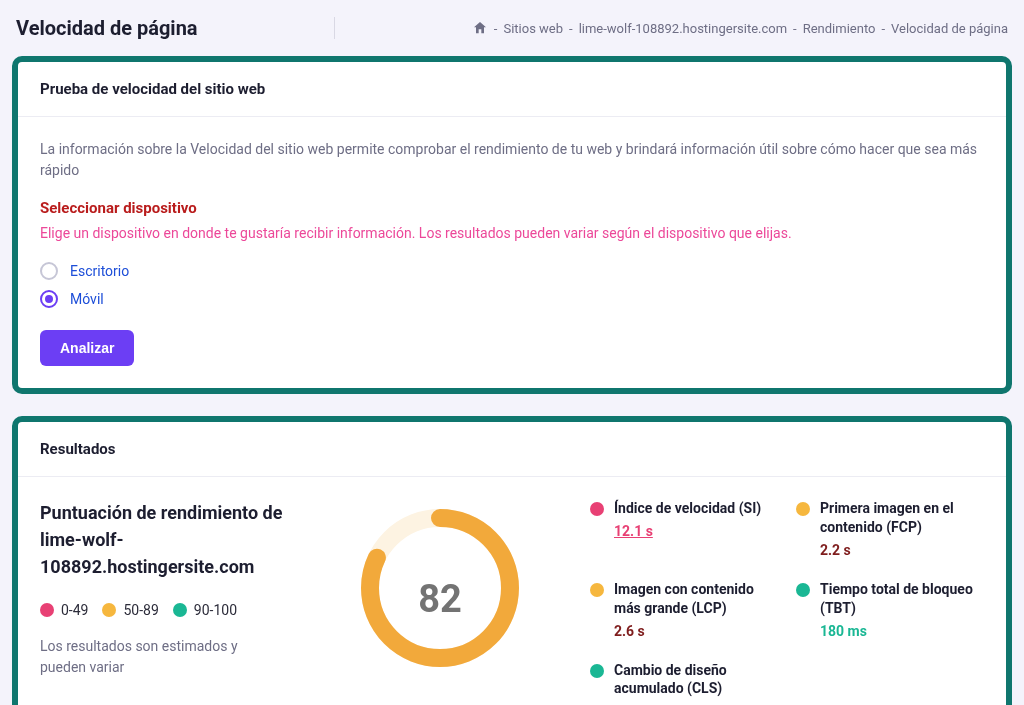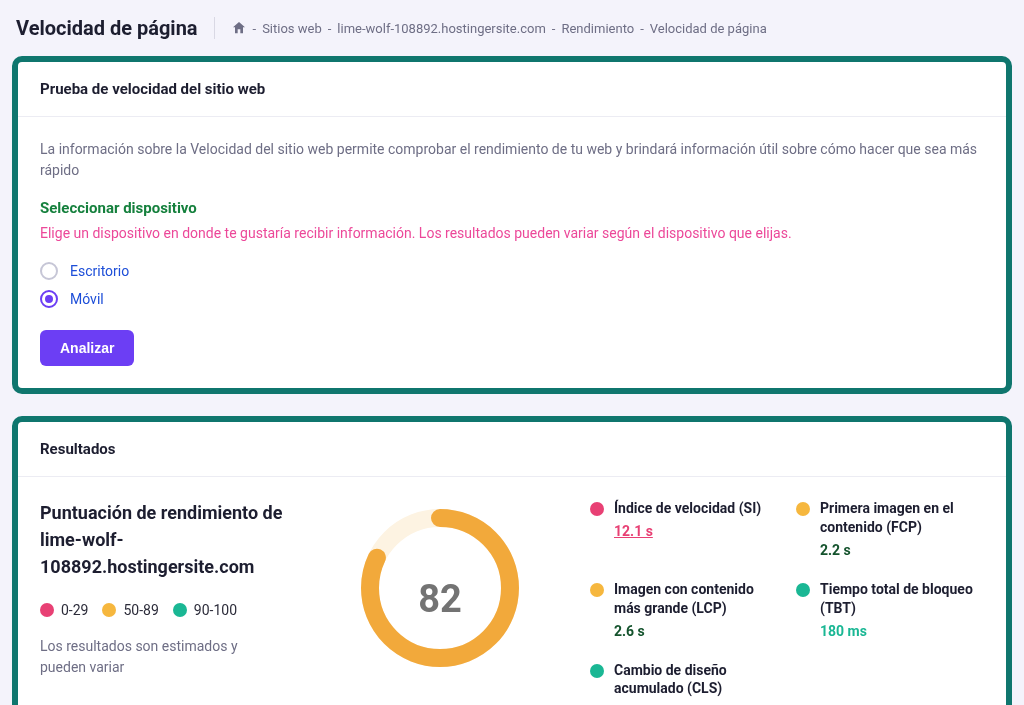--- a/index.html
+++ b/index.html
@@ -8,20 +8,21 @@
     background: #f4f3fb;
     color: #2c2c3a;
     font-size: 14px;
     padding: 12px;
   }
   .header-row {
     display: flex;
     align-items: center;
     gap: 16px;
     margin: 4px 4px 16px 4px;
+    justify-content: space-between;
   }
   .page-title {
     font-size: 20px;
     font-weight: 700;
     color: #1d1e30;
   }
   .divider-v {
     width: 1px;
     height: 22px;
     background: #d9d8e4;
@@ -53,21 +54,21 @@
   }
   .info-text {
     color: #6e6e85;
     font-size: 14px;
     line-height: 1.5;
     margin-bottom: 18px;
   }
   .sub-title {
     font-weight: 700;
     font-size: 15px;
-    color: #15803d;
+    color: #b91c1c;
     margin-bottom: 6px;
   }
   .sub-text {
     color: #ec4899;
     font-size: 14px;
     line-height: 1.5;
     margin-bottom: 18px;
   }
   .radio-group { display: flex; flex-direction: column; gap: 10px; margin-bottom: 22px; }
   .radio-row { display: flex; align-items: center; gap: 12px; }
@@ -126,21 +127,21 @@
     display: grid;
     grid-template-columns: 1fr 1fr;
     gap: 22px 18px;
   }
   .metric { display: flex; gap: 10px; }
   .metric .dot { margin-top: 3px; flex-shrink: 0;}
   .metric-body { }
   .metric-name { font-weight: 700; font-size: 14px; color: #1d1e30; line-height: 1.35; margin-bottom: 5px;}
   .metric-value { font-weight: 700; font-size: 14px; }
   .val-red { color: #e84074; text-decoration: underline; }
-  .val-orange { color: #14532d; }
+  .val-orange { color: #7f1d1d; }
   .val-green { color: #1ab794; }
 </style>
 </head>
 <body>
 
 <div class="header-row">
   <div class="page-title">Velocidad de página</div>
   <div class="divider-v"></div>
   <div class="breadcrumb">
     <span class="home-icon">
@@ -186,21 +187,21 @@
   <div class="card-body">
     <div class="results-grid">
 
       <div>
         <div class="score-title">
           <span>Puntuación de rendimiento de </span><span>lime-wolf-108892.hostingersite.com</span>
         </div>
         <div class="legend">
           <div class="legend-item">
             <span class="dot dot-red"></span>
-            <span>0-29</span>
+            <span>0-49</span>
           </div>
           <div class="legend-item">
             <span class="dot dot-orange"></span>
             <span>50-89</span>
           </div>
           <div class="legend-item">
             <span class="dot dot-green"></span>
             <span>90-100</span>
           </div>
         </div>

